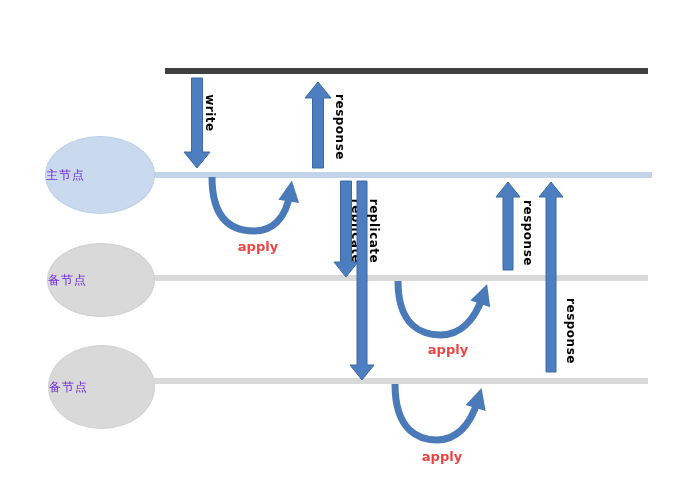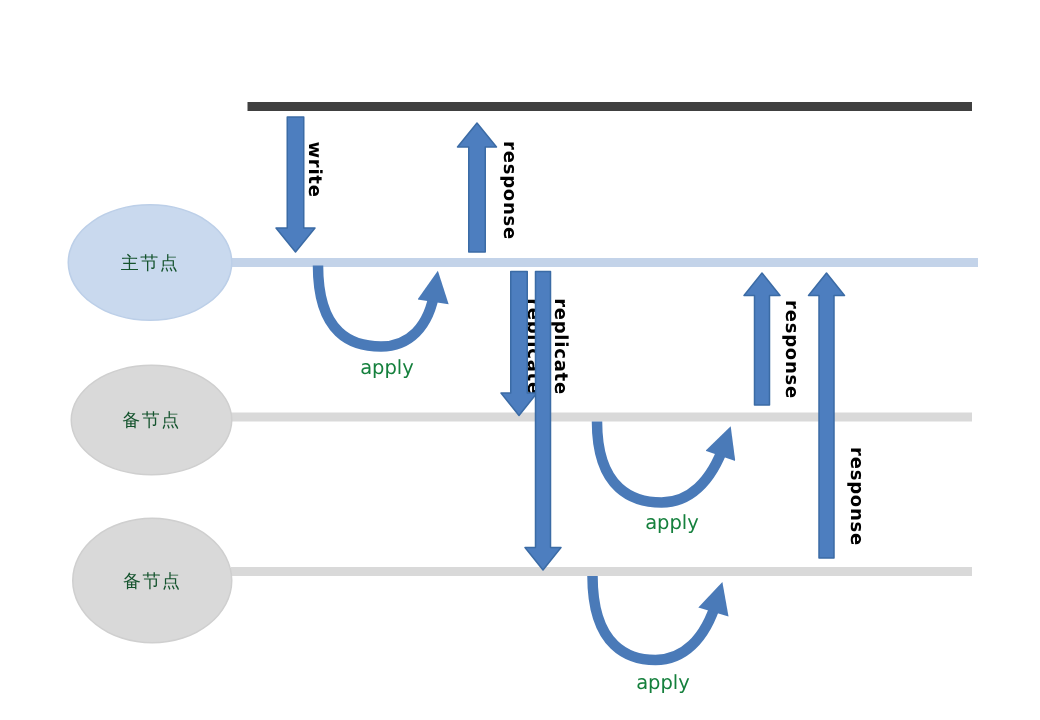--- a/index.html
+++ b/index.html
@@ -13,37 +13,37 @@
   .primary-line{left:152px;top:172px;width:500px;height:6px;background:#c3d3e9;}
   .backup1-line{left:152px;top:275px;width:496px;height:6px;background:#d9d9d9;}
   .backup2-line{left:154px;top:378px;width:494px;height:6px;background:#d9d9d9;}
   
   .client-box{
     position:absolute;left:42px;top:43px;width:123px;height:57px;background:#404040;
     z-index:2;display:flex;align-items:center;justify-content:center;
     color:#ffffff;font-size:14px;letter-spacing:2px;
   }
   .ellipse{
-    position:absolute;border-radius:50%;z-index:2;display:flex;align-items:center;justify-content:center;
-    font-size:12px;color:#14532d;letter-spacing:1px;
+    position:absolute;border-radius:50%;z-index:2;display:flex;align-items:center;
+    font-size:12px;color:#6d28d9;letter-spacing:1px;
   }
   .primary-ellipse{left:45px;top:136px;width:108px;height:76px;background:#c9d9ee;border:1px solid #bccfe8;}
   .backup1-ellipse{left:47px;top:243px;width:106px;height:72px;background:#d9d9d9;border:1px solid #cfcfcf;}
   .backup2-ellipse{left:48px;top:345px;width:105px;height:82px;background:#d9d9d9;border:1px solid #cfcfcf;}
   
   .arrows{position:absolute;left:0;top:0;z-index:4;pointer-events:none;}
   
   .vlabel{
     position:absolute;z-index:5;transform:translate(-50%,-50%) rotate(90deg);
     font-size:12px;font-weight:bold;color:#000;white-space:nowrap;letter-spacing:0.5px;
   }
   .vlabel.occluded{z-index:3;}
   .hlabel{
     position:absolute;z-index:5;transform:translate(-50%,-50%);
-    font-size:13px;font-weight:400;color:#15803d;white-space:nowrap;
+    font-size:13px;font-weight:700;color:#ef4444;white-space:nowrap;
   }
 </style>
 </head>
 <body>
 
 <div class="canvas">
 
   <div class="lifeline client-line"></div>
   <div class="lifeline primary-line"></div>
   <div class="lifeline backup1-line"></div>

